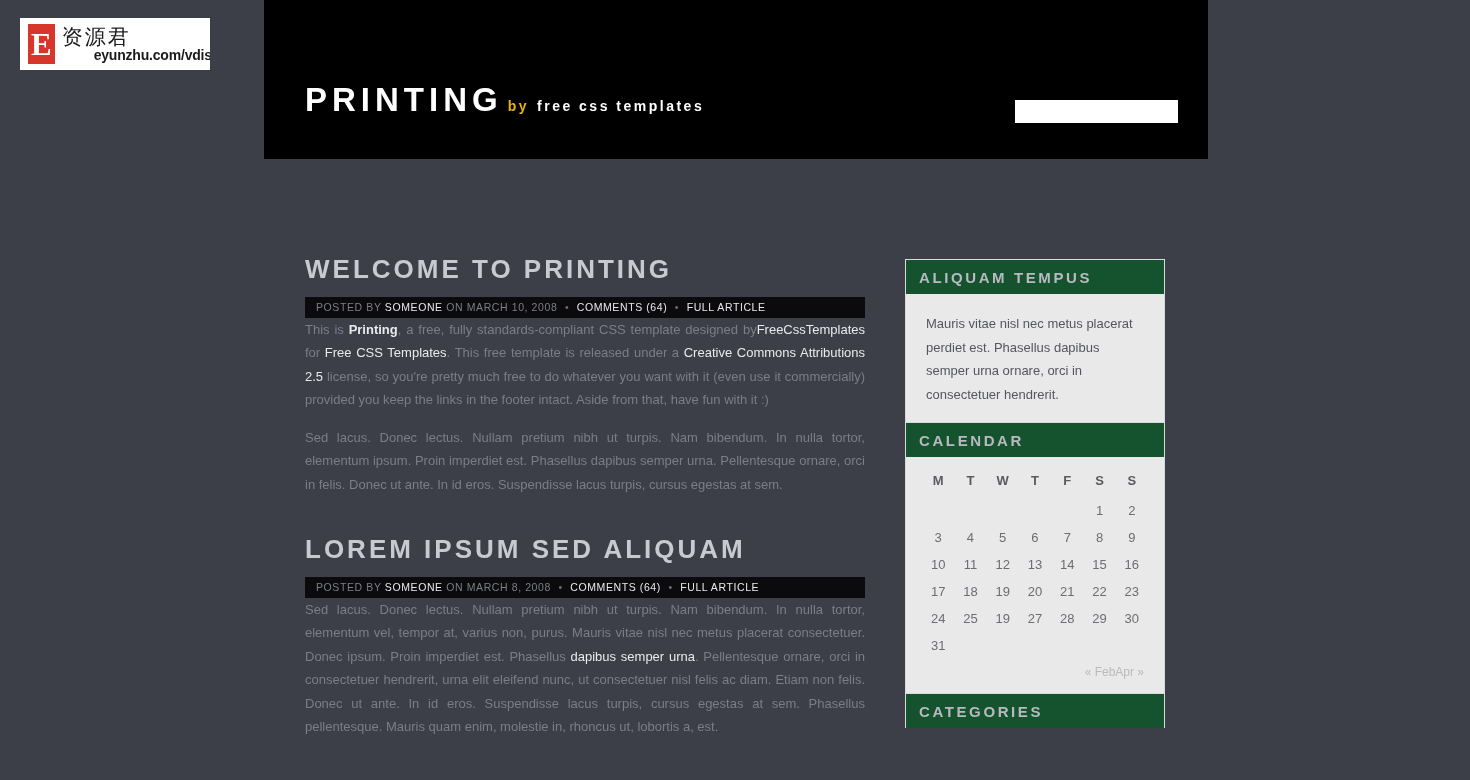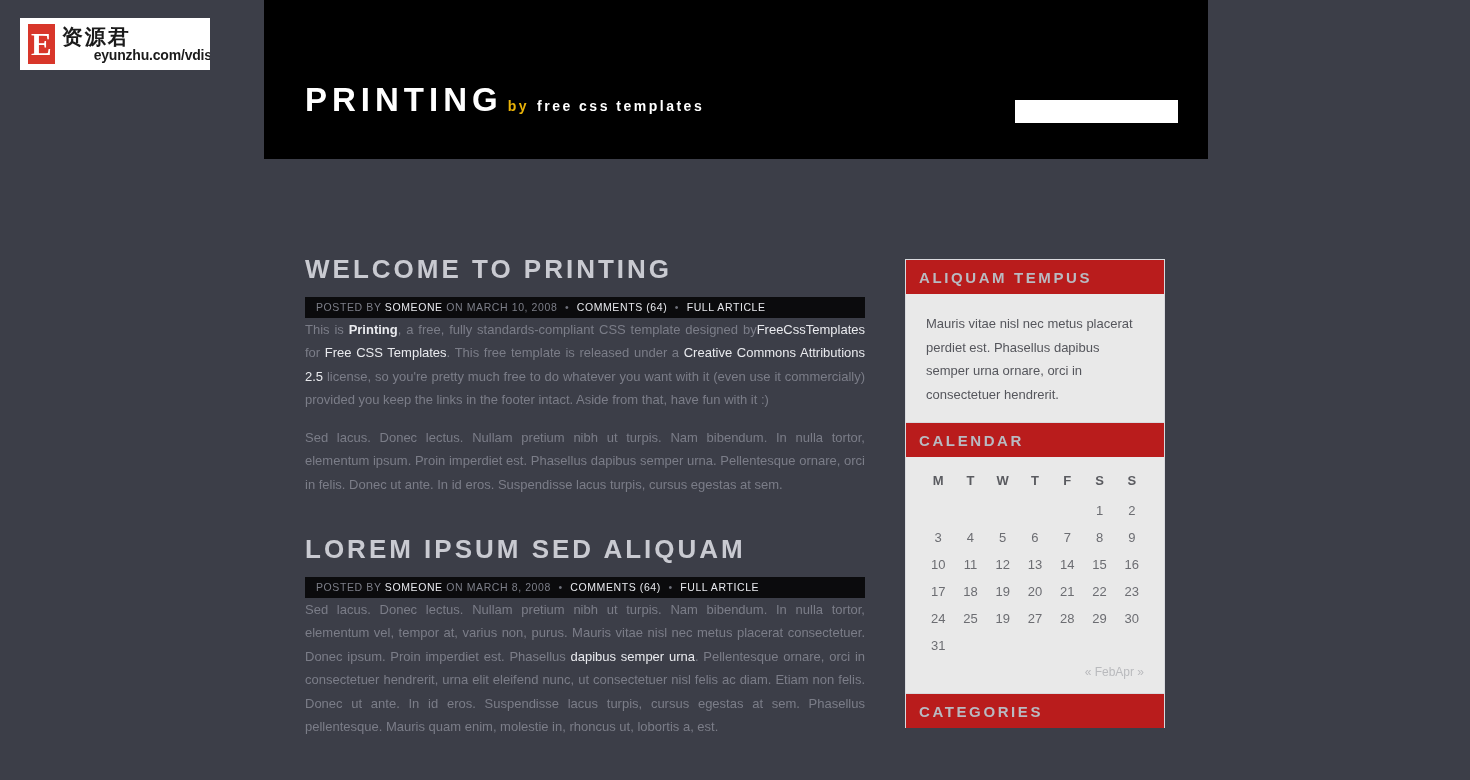--- a/index.html
+++ b/index.html
@@ -132,21 +132,21 @@
   .post-gap { height: 25px; }
 
   
   .sidebar {
     position: absolute;
     left: 905px; top: 259px;
     width: 260px;
   }
   .box { width: 260px; }
   .box-head {
-    background: #b91c1c;
+    background: #14532d;
     border-top: 1px solid #d9dade;
     border-left: 1px solid #d9dade;
     border-right: 1px solid #d9dade;
     height: 35px;
     line-height: 35px;
     padding-left: 13px;
     font-size: 15px;
     font-weight: bold;
     letter-spacing: 2.6px;
     color: #b9bac1;
@@ -227,21 +227,21 @@
     display: flex;
     align-items: center;
     justify-content: center;
     border: 3px solid #d8362a;
     line-height: 1;
   }
   .wm-text { margin-left: 7px; line-height: 1.05; }
   .wm-cn {
     font-family: "DejaVu Sans", sans-serif;
     font-size: 21px;
-    font-weight: bold;
+    font-weight: normal;
     color: #1b1b1b;
     letter-spacing: 2px;
   }
   .wm-url {
     font-size: 14px;
     font-weight: bold;
     color: #1b1b1b;
     letter-spacing: -0.2px;
     margin-left: 32px;
   }

